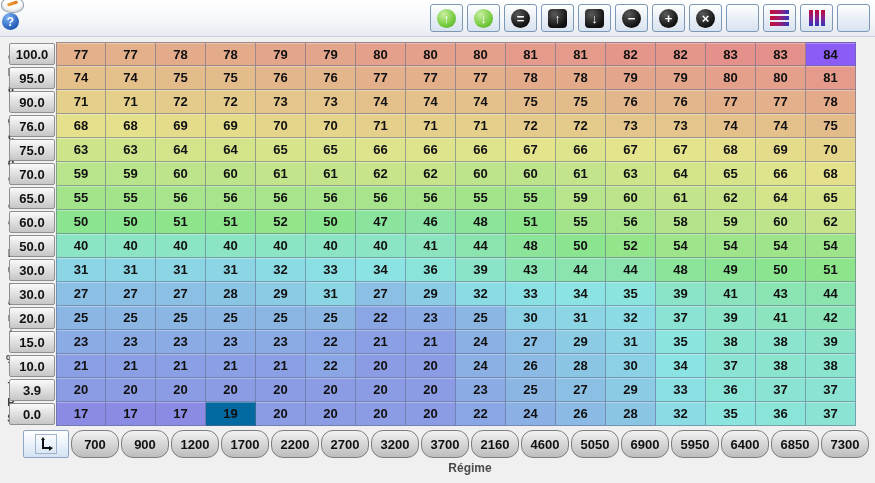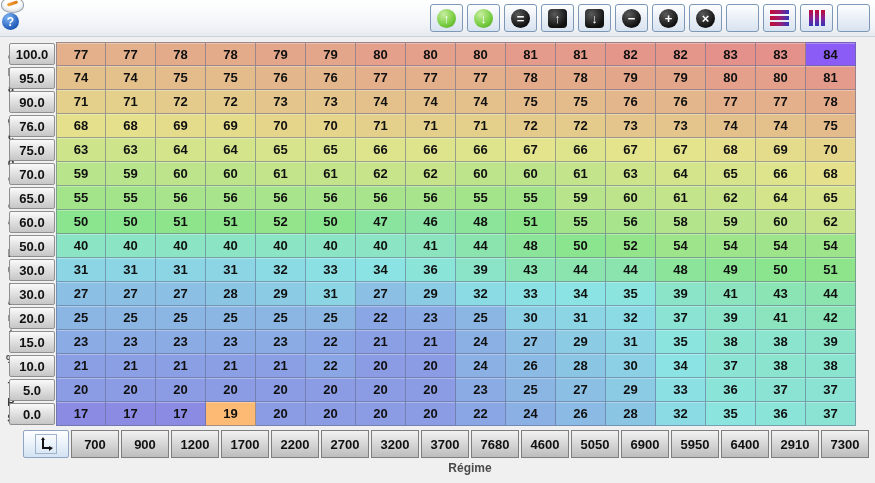--- a/index.html
+++ b/index.html
@@ -63,21 +63,21 @@
     border-right:1px solid rgba(96,106,138,.55);border-bottom:1px solid rgba(96,106,138,.55);
     box-shadow:inset 0 1px 0 rgba(255,255,255,.30);
   }
   .cell.first-col{border-left:1px solid rgba(96,106,138,.55)}
   .cell.first-row{border-top:1px solid rgba(96,106,138,.55)}
   
   .xrow{position:absolute;left:22px;top:429px;display:grid;
     grid-template-columns:48px repeat(16,50px);grid-auto-rows:30px}
   .xcell{
     background:linear-gradient(#f2f2f2,#d9d9d9 45%,#bdbdbd);
-    border:1px solid #7e7e7e;border-radius:0;margin:1px;
+    border:1px solid #7e7e7e;border-radius:12px;margin:1px;
     display:flex;align-items:center;justify-content:center;
     font-weight:bold;font-size:13px;color:#111;cursor:pointer;
   }
   .corner{
     background:linear-gradient(#ffffff,#eaf2fa 50%,#d3e2f2);
     border:1px solid #8fa6c2;border-radius:2px;margin:1px;
     display:flex;align-items:center;justify-content:center;cursor:pointer;
   }
   .corner .inner{border:1px solid #9fb4cc;padding:1px 2px;display:flex;align-items:center;justify-content:center}
   .xtitle{position:absolute;left:70px;top:461px;width:800px;text-align:center;
@@ -420,42 +420,42 @@
     <div class="cell" style="background: rgb(139, 155, 228);">20</div>
     <div class="cell" style="background: rgb(139, 155, 228);">20</div>
     <div class="cell" style="background: rgb(139, 176, 228);">24</div>
     <div class="cell" style="background: rgb(139, 187, 228);">26</div>
     <div class="cell" style="background: rgb(139, 197, 228);">28</div>
     <div class="cell" style="background: rgb(139, 208, 228);">30</div>
     <div class="cell" style="background: rgb(139, 228, 227);">34</div>
     <div class="cell" style="background: rgb(139, 228, 211);">37</div>
     <div class="cell" style="background: rgb(139, 228, 205);">38</div>
     <div class="cell" style="background: rgb(139, 228, 205);">38</div>
-    <div class="rowhdr">5.0</div>
+    <div class="rowhdr">3.9</div>
     <div class="cell first-col" style="background: rgb(139, 155, 228);">20</div>
     <div class="cell" style="background: rgb(139, 155, 228);">20</div>
     <div class="cell" style="background: rgb(139, 155, 228);">20</div>
     <div class="cell" style="background: rgb(139, 155, 228);">20</div>
     <div class="cell" style="background: rgb(139, 155, 228);">20</div>
     <div class="cell" style="background: rgb(139, 155, 228);">20</div>
     <div class="cell" style="background: rgb(139, 155, 228);">20</div>
     <div class="cell" style="background: rgb(139, 155, 228);">20</div>
     <div class="cell" style="background: rgb(139, 171, 228);">23</div>
     <div class="cell" style="background: rgb(139, 182, 228);">25</div>
     <div class="cell" style="background: rgb(139, 192, 228);">27</div>
     <div class="cell" style="background: rgb(139, 203, 228);">29</div>
     <div class="cell" style="background: rgb(139, 224, 228);">33</div>
     <div class="cell" style="background: rgb(139, 228, 216);">36</div>
     <div class="cell" style="background: rgb(139, 228, 211);">37</div>
     <div class="cell" style="background: rgb(139, 228, 211);">37</div>
     <div class="rowhdr">0.0</div>
     <div class="cell first-col" style="background: rgb(139, 139, 228);">17</div>
     <div class="cell" style="background: rgb(139, 139, 228);">17</div>
     <div class="cell" style="background: rgb(139, 139, 228);">17</div>
-    <div class="cell" style="background: #fdba74;">19</div>
+    <div class="cell" style="background: #0369a1;">19</div>
     <div class="cell" style="background: rgb(139, 155, 228);">20</div>
     <div class="cell" style="background: rgb(139, 155, 228);">20</div>
     <div class="cell" style="background: rgb(139, 155, 228);">20</div>
     <div class="cell" style="background: rgb(139, 155, 228);">20</div>
     <div class="cell" style="background: rgb(139, 166, 228);">22</div>
     <div class="cell" style="background: rgb(139, 176, 228);">24</div>
     <div class="cell" style="background: rgb(139, 187, 228);">26</div>
     <div class="cell" style="background: rgb(139, 197, 228);">28</div>
     <div class="cell" style="background: rgb(139, 219, 228);">32</div>
     <div class="cell" style="background: rgb(139, 228, 221);">35</div>
@@ -474,23 +474,23 @@
     </span>
   </div>
 <div class="xcell">700</div>
     <div class="xcell">900</div>
     <div class="xcell">1200</div>
     <div class="xcell">1700</div>
     <div class="xcell">2200</div>
     <div class="xcell">2700</div>
     <div class="xcell">3200</div>
     <div class="xcell">3700</div>
-    <div class="xcell">7680</div>
+    <div class="xcell">2160</div>
     <div class="xcell">4600</div>
     <div class="xcell">5050</div>
     <div class="xcell">6900</div>
     <div class="xcell">5950</div>
     <div class="xcell">6400</div>
-    <div class="xcell">2910</div>
+    <div class="xcell">6850</div>
     <div class="xcell">7300</div>
   </div>
 
 <div class="xtitle">Régime</div>
 
 </body></html>

